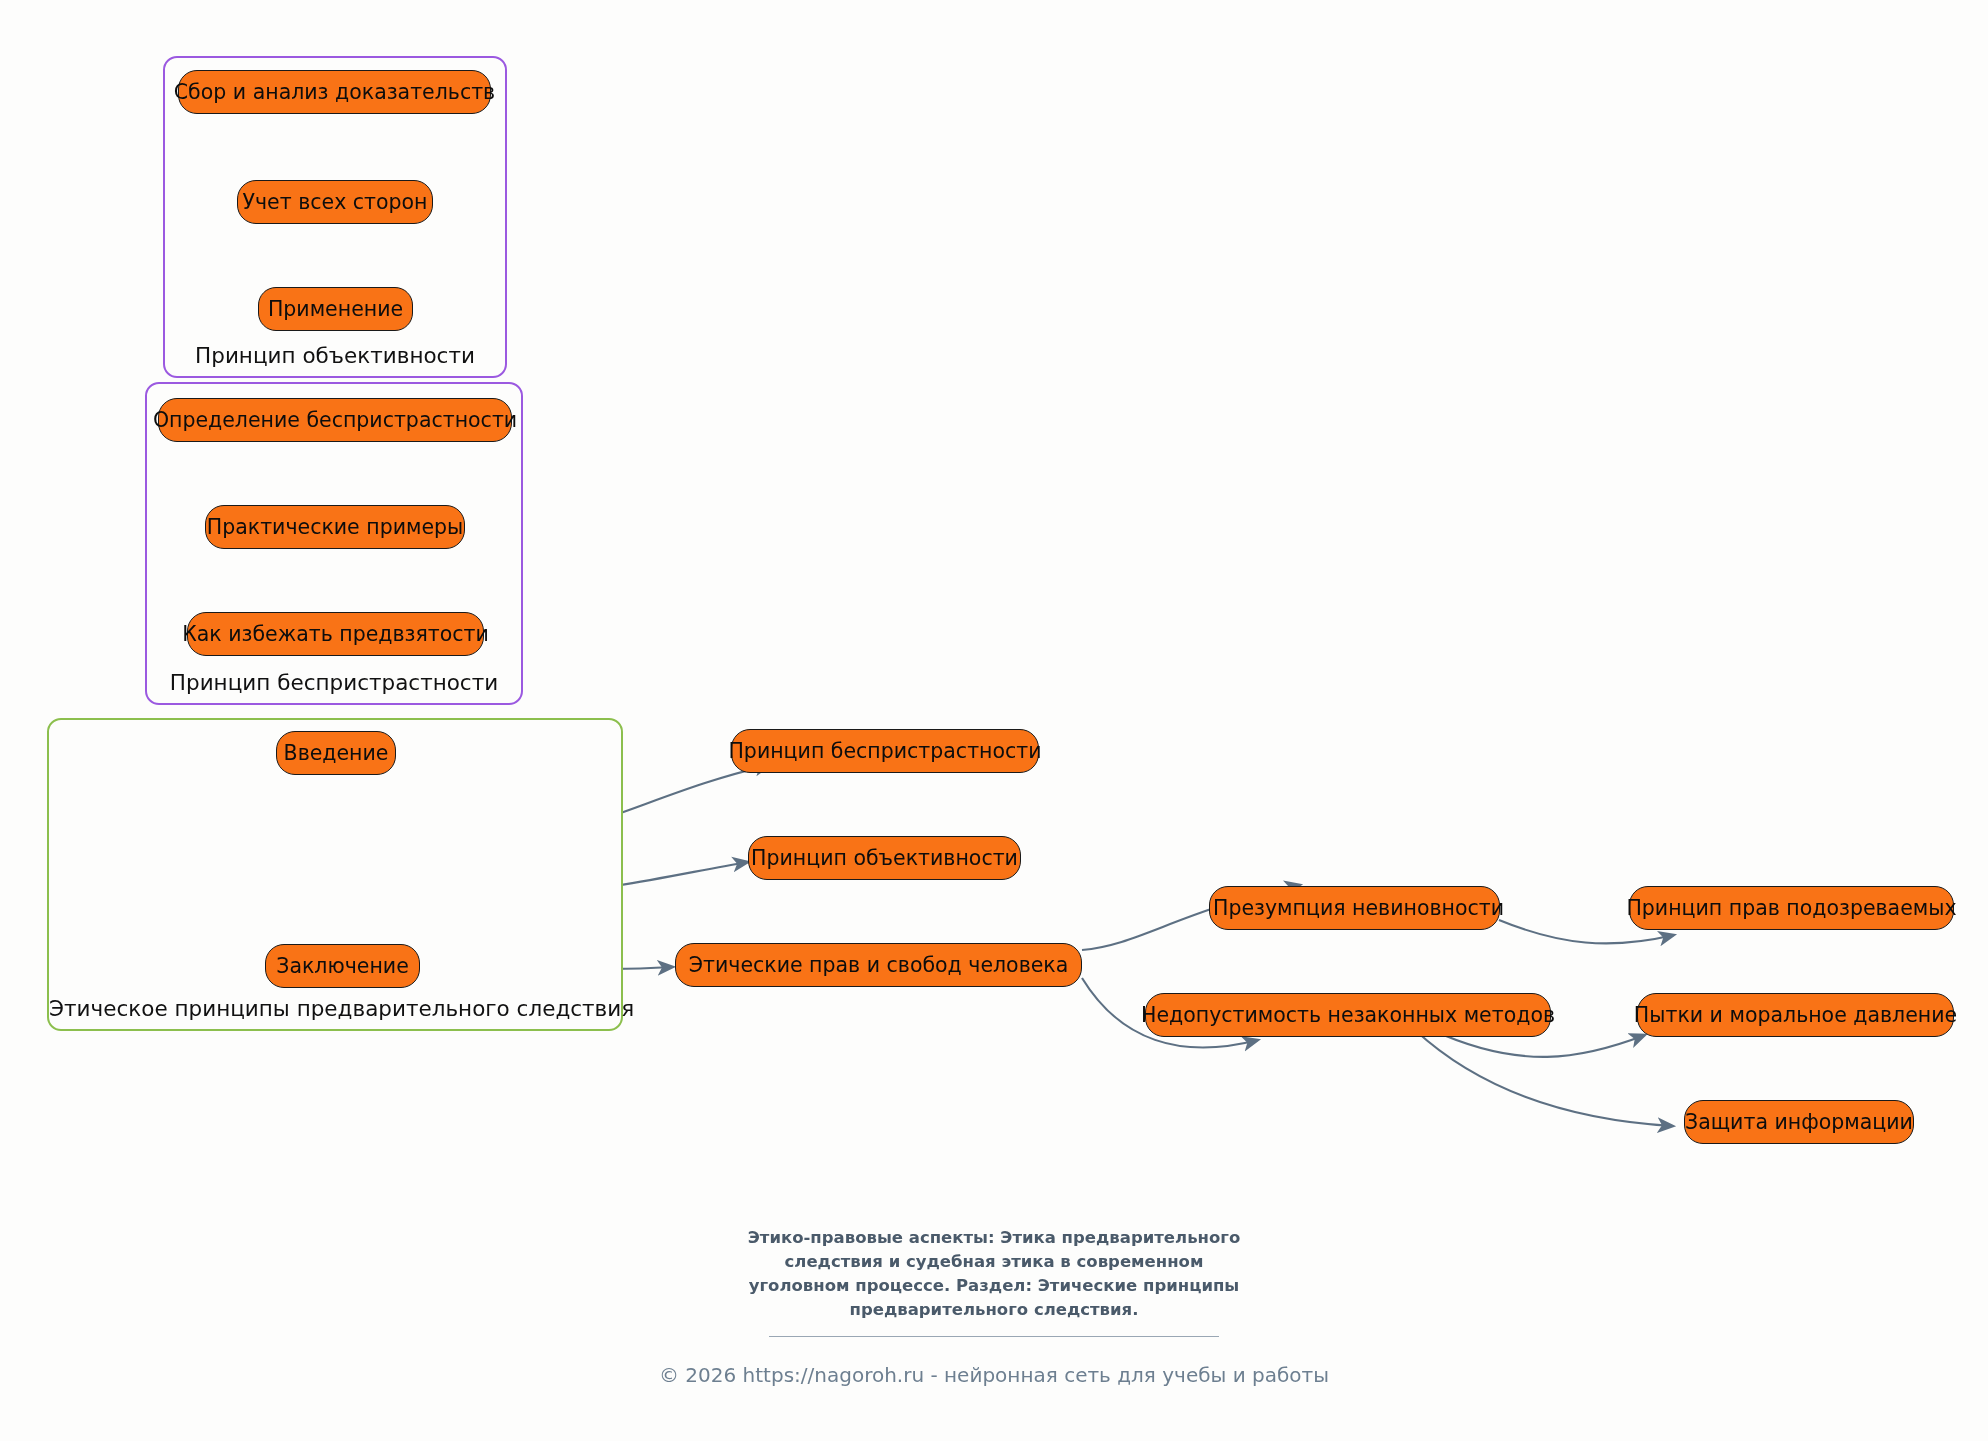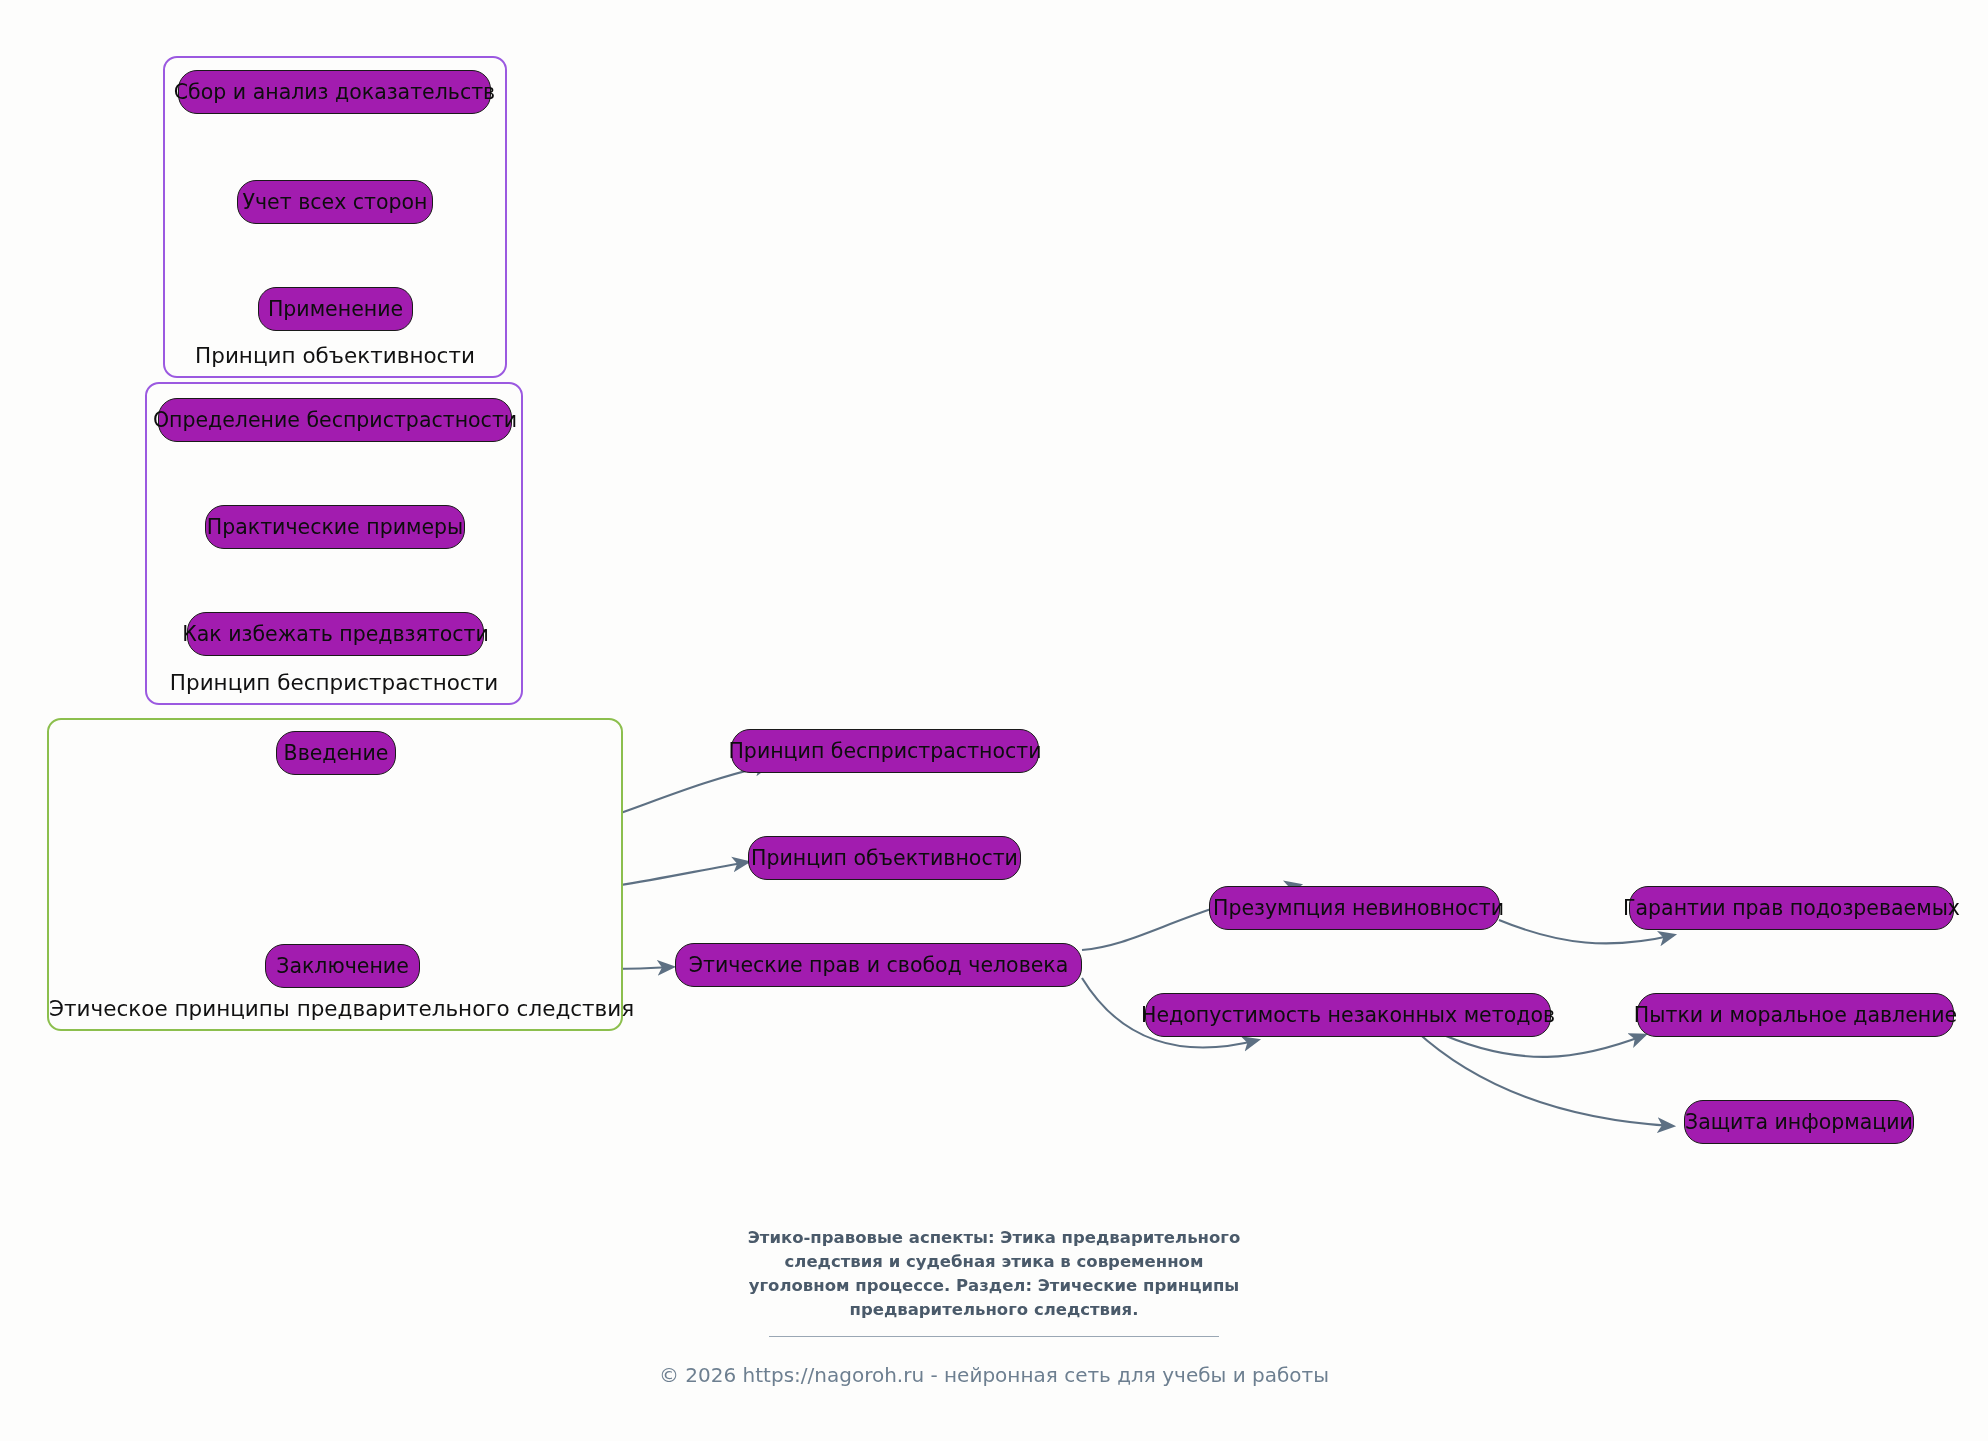--- a/index.html
+++ b/index.html
@@ -47,21 +47,21 @@
     text-align: center;
     font-size: 21.5px;
     color: #111111;
     white-space: nowrap;
   }
   .node {
     position: absolute;
     box-sizing: border-box;
     border: 1.7px solid #1a1a1a;
     border-radius: 19px;
-    background: #a21caf;
+    background: #f97316;
     color: #0d0d0d;
     font-size: 20.5px;
     line-height: 1;
     display: flex;
     align-items: center;
     justify-content: center;
     white-space: nowrap;
     padding: 0 16px;
     height: 44px;
     z-index: 3;
@@ -171,21 +171,21 @@
   <div class="node" style="left:675px; top:943px; width:407px;">
     <span>Этические прав и свобод человека</span>
   </div>
   <div class="node" style="left:1209px; top:886px; width:291px;padding-left:24px;">
     <span>Презумпция невиновности</span>
   </div>
   <div class="node" style="left:1145px; top:993px; width:406px;">
     <span>Недопустимость незаконных методов</span>
   </div>
   <div class="node" style="left:1629px; top:886px; width:325px;">
-    <span>Гарантии прав подозреваемых</span>
+    <span>Принцип прав подозреваемых</span>
   </div>
   <div class="node" style="left:1637px; top:993px; width:317px;">
     <span>Пытки и моральное давление</span>
   </div>
   <div class="node" style="left:1684px; top:1100px; width:230px;">
     <span>Защита информации</span>
   </div>
 
   <div class="footer" style="top:1226px;">
     <div class="footer-title">Этико-правовые аспекты: Этика предварительного следствия и судебная этика в современном уголовном процессе. Раздел: Этические принципы предварительного следствия.</div>

